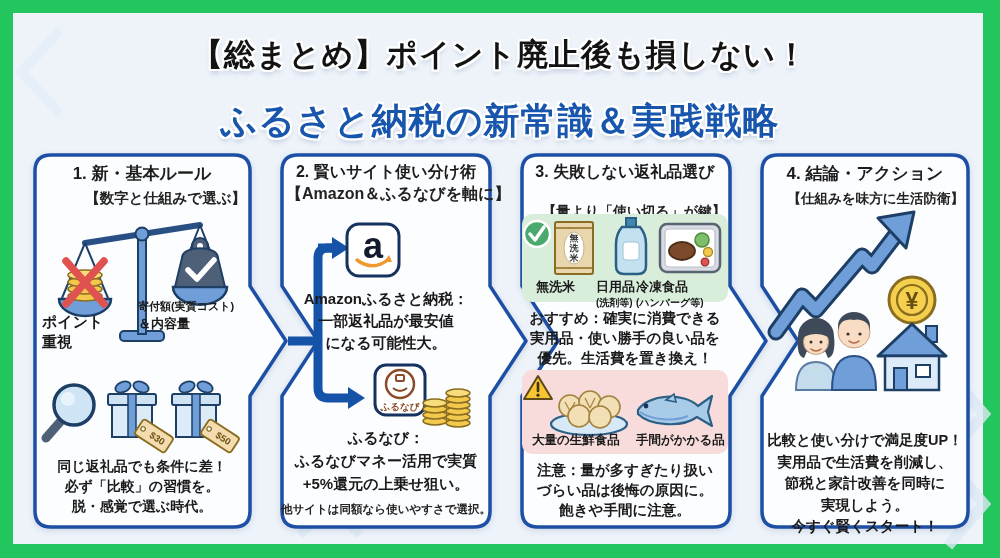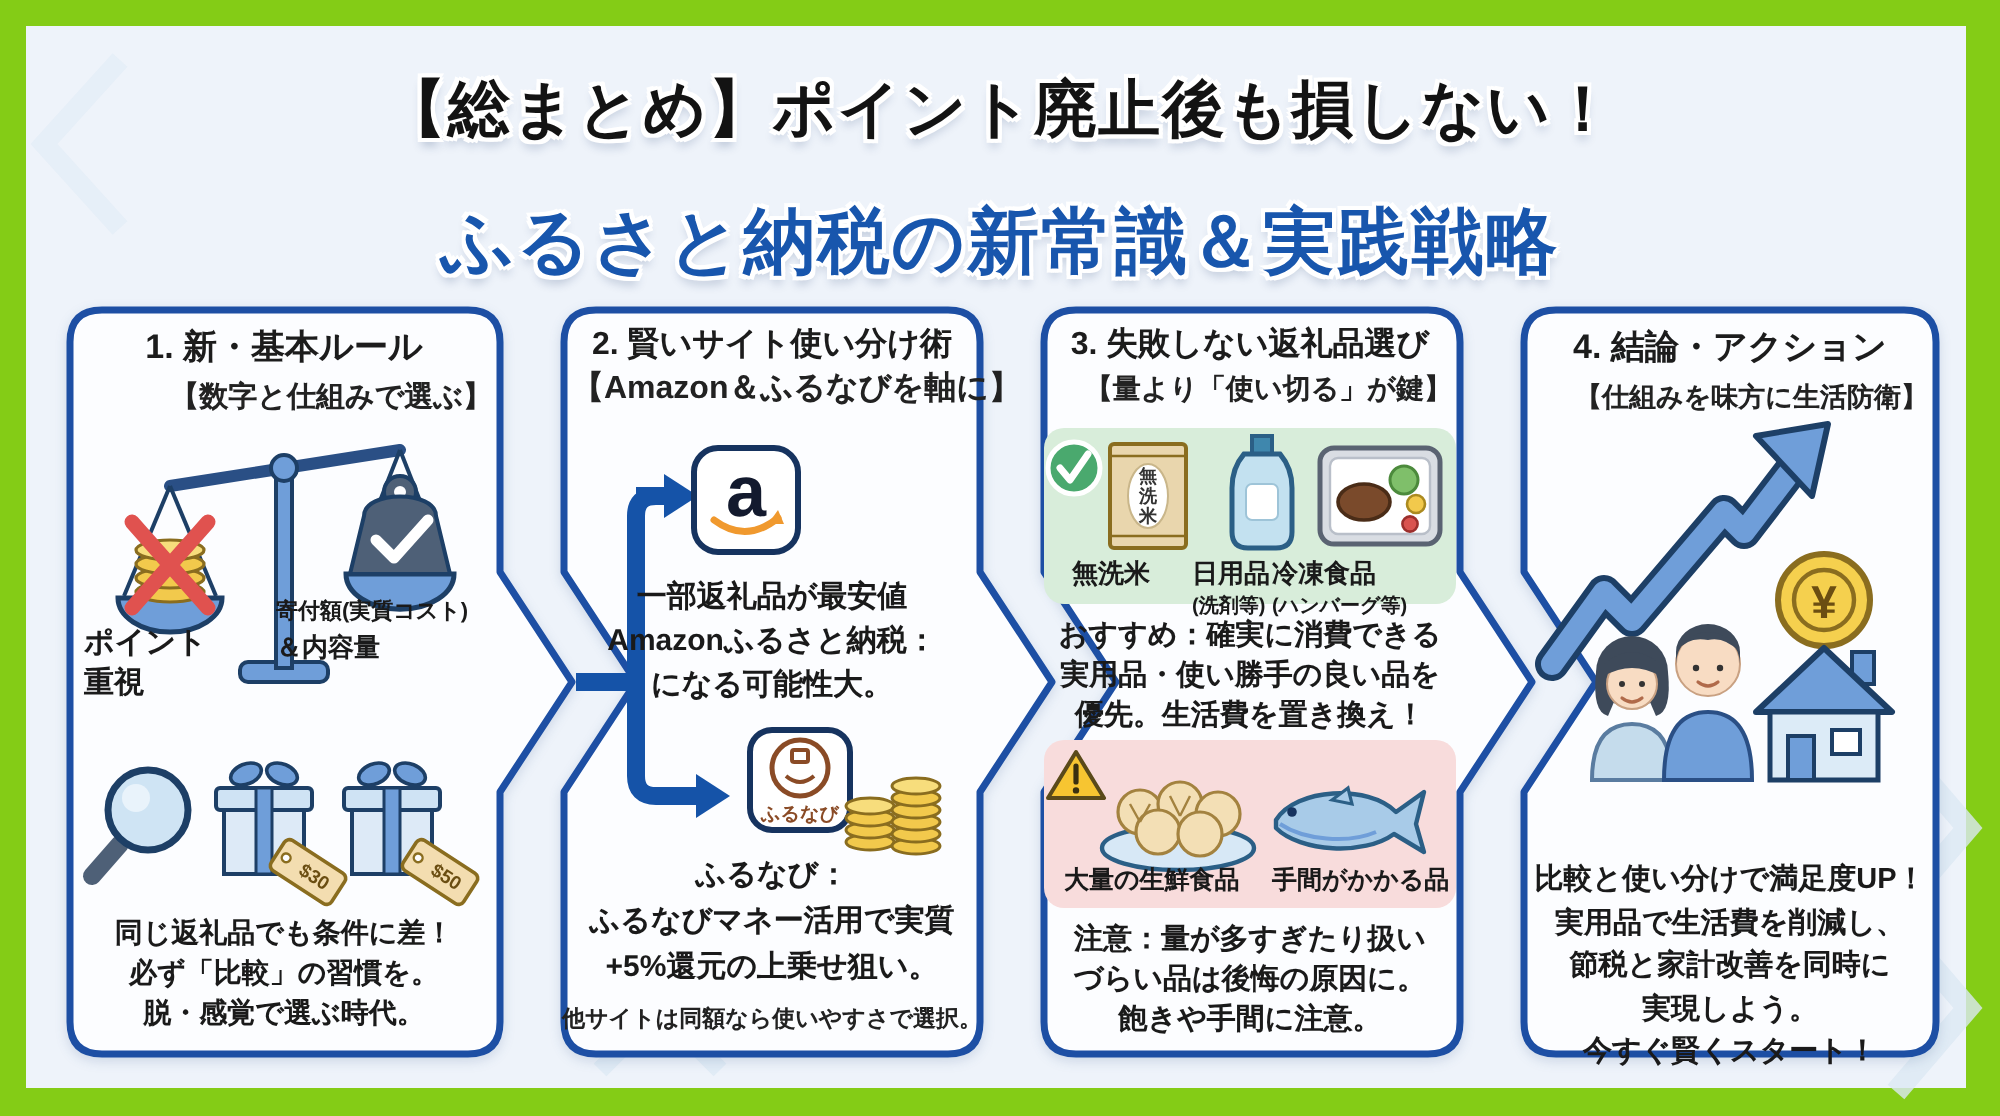--- a/index.html
+++ b/index.html
@@ -1,17 +1,17 @@
 <!DOCTYPE html>
 <html><head>
 <meta charset="utf-8">
 <style>
   html,body{margin:0;padding:0;}
   body{width:1000px;height:558px;position:relative;font-family:"Liberation Sans","DejaVu Sans",sans-serif;overflow:hidden;}
-  #root{position:absolute;inset:0;background:#84cc16;}
+  #root{position:absolute;inset:0;background:#22c55e;}
   .canvas-bg{position:absolute;left:13px;top:13px;width:970px;height:531px;background:#eef3fa;}
   .abs{position:absolute;}
   .title-wrap{position:absolute;left:0;top:34px;width:1000px;text-align:center;z-index:3;}
   .title-main{font-size:31px;font-weight:900;color:#131313;letter-spacing:1px;
     text-shadow:-2px -2px 0 #fff,2px -2px 0 #fff,-2px 2px 0 #fff,2px 2px 0 #fff,0 -2px 0 #fff,0 2px 0 #fff,-2px 0 0 #fff,2px 0 0 #fff,0 4px 5px rgba(30,60,110,.25);}
   .title-sub{font-size:36px;font-weight:900;color:#1856ad;letter-spacing:1px;margin-top:21px;
     text-shadow:-2px -2px 0 #fff,2px -2px 0 #fff,-2px 2px 0 #fff,2px 2px 0 #fff,0 -2px 0 #fff,0 2px 0 #fff,-2px 0 0 #fff,2px 0 0 #fff,0 4px 5px rgba(30,60,110,.25);}
   svg{display:block;}
   .panels-svg{position:absolute;left:0;top:0;z-index:2;}
   .panel{position:absolute;top:162px;z-index:4;}
@@ -141,22 +141,22 @@
     </svg>
 
     <svg class="abs" style="left:59px;top:60px;" width="56" height="56" viewBox="0 0 56 56">
       <rect x="2" y="2" width="52" height="52" rx="12" fill="#ffffff" stroke="#16335f" stroke-width="3"></rect>
       <text x="28" y="36" text-anchor="middle" font-size="36" font-weight="bold" fill="#131a2e">a</text>
       <path d="M 12,38 Q 28,50 44,37" fill="none" stroke="#f0992e" stroke-width="3.5" stroke-linecap="round"></path>
       <polygon points="44,33 47,40 39,40" fill="#f0992e"></polygon>
     </svg>
 
     <div class="p-text abs" style="left:-4px;top:126px;width:208px;font-size:15px;line-height:22px;">
+      <div>Amazonふるさと納税：</div>
       <div>一部返礼品が最安値</div>
-      <div>Amazonふるさと納税：</div>
       <div>になる可能性大。</div>
     </div>
 
     <svg class="abs" style="left:87px;top:201px;" width="54" height="54" viewBox="0 0 54 54">
       <rect x="2" y="2" width="50" height="50" rx="11" fill="#ffffff" stroke="#16335f" stroke-width="3"></rect>
       <circle cx="27" cy="21" r="14" fill="#ffffff" stroke="#8a4b26" stroke-width="2.5"></circle>
       <path d="M 20,25 Q 27,31 34,25" fill="none" stroke="#8a4b26" stroke-width="2"></path>
       <rect x="23" y="12" width="8" height="6" rx="1" fill="none" stroke="#8a4b26" stroke-width="2"></rect>
       <text x="27" y="47" text-anchor="middle" font-size="9.5" font-weight="bold" fill="#8a4b26">ふるなび</text>
     </svg>
@@ -180,21 +180,21 @@
     <div class="p-text abs" style="left:-6px;top:264px;width:212px;font-size:15px;line-height:23px;">
       <div>ふるなび：</div>
       <div>ふるなびマネー活用で実質</div>
       <div>+5%還元の上乗せ狙い。</div>
     </div>
     <div class="footnote abs" style="left:-8px;top:340px;width:216px;font-size:11.5px;">他サイトは同額なら使いやすさで選択。</div>
   </div>
 
   <div class="panel" style="left:524px;width:202px;height:365px;">
     <div class="p-head" style="font-size:16px;">3. 失敗しない返礼品選び</div>
-    <div class="p-sub" style="font-size:14px;margin-top:3px;">【量より「使い切る」が鍵】</div>
+    <div class="p-sub" style="font-size:14px;margin-top:20px;">【量より「使い切る」が鍵】</div>
 
     <div class="goodbox" style="left:-2px;top:52px;width:206px;height:88px;"></div>
     <svg class="abs" style="left:-2px;top:52px;overflow:visible;" width="206" height="88" viewBox="0 0 206 88">
       <g>
         <circle cx="15" cy="20" r="13" fill="#4aa96e" stroke="#ffffff" stroke-width="2.5"></circle>
         <polyline points="8,20 13,26 22,13" fill="none" stroke="#ffffff" stroke-width="3.5" stroke-linecap="round" stroke-linejoin="round"></polyline>
       </g>
       <g>
         <rect x="33" y="8" width="38" height="52" rx="2" fill="#e9d6ad" stroke="#8a6d1f" stroke-width="2"></rect>
         <line x1="33" y1="14" x2="71" y2="14" stroke="#8a6d1f" stroke-width="1.3"></line>

